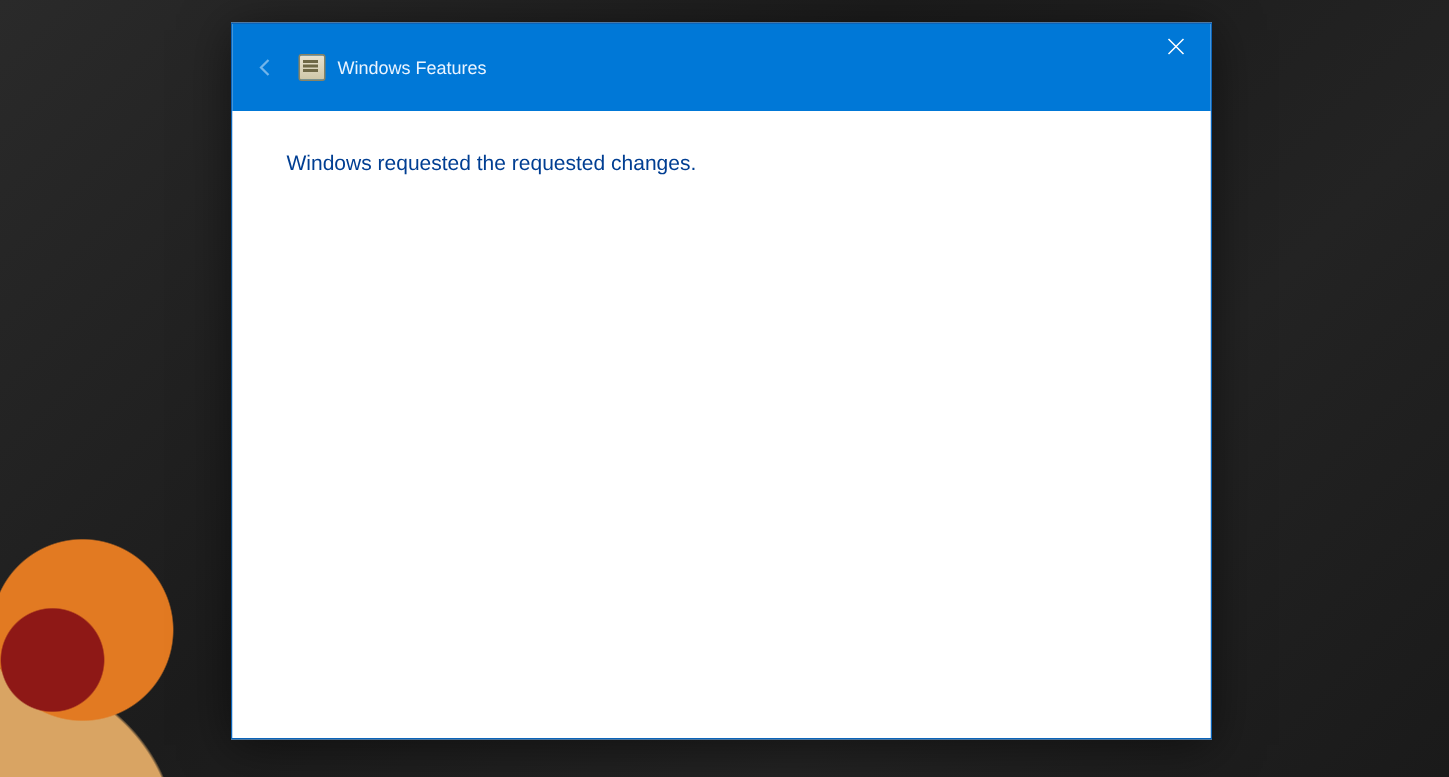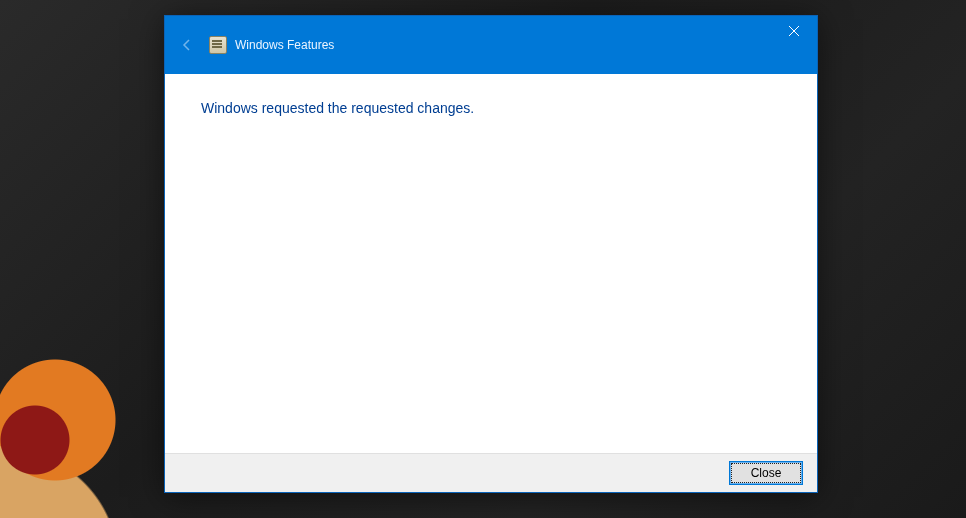--- a/index.html
+++ b/index.html
@@ -7,21 +7,21 @@
   .desktop{
     position:relative;width:966px;height:518px;
     background:
       radial-gradient(circle at 35px 440px,#8e1816 0 34px,transparent 35px),
       radial-gradient(circle at 55px 420px,#e27a22 0 60px,transparent 61px),
       radial-gradient(ellipse 210px 190px at -10px 560px,#d9a463 0 60%,transparent 61%),
       linear-gradient(135deg,#2a2a2a 0%,#1c1c1c 40%,#232323 70%,#1a1a1a 100%);
   }
   
   .dialog{
-    position:absolute;left:164px;top:15px;width:652px;height:476px;
+    position:absolute;left:154px;top:15px;width:652px;height:476px;
     background:#fff;border:1px solid #0a63b8;
     box-shadow:0 4px 30px rgba(0,0,0,.5);
     display:flex;flex-direction:column;
   }
   .titlebar{
     height:58px;background:#0078d7;color:#fff;display:flex;align-items:center;
     position:relative;
   }
   .back-btn{
     width:32px;height:32px;margin-left:6px;display:flex;align-items:center;justify-content:center;
@@ -74,20 +74,15 @@
         <svg width="12" height="12" viewBox="0 0 12 12" fill="none" stroke-width="1">
           <path d="M1 1 L11 11 M11 1 L1 11"></path>
         </svg>
       </div>
     </div>
 
     <div class="content">
       <div class="message">Windows requested the requested changes.</div>
     </div>
 
-    <div class="footer">
-      <div class="btn">
-        <span>Close</span>
-      </div>
-    </div>
 
   </div>
 </div>
 
 </body></html>

